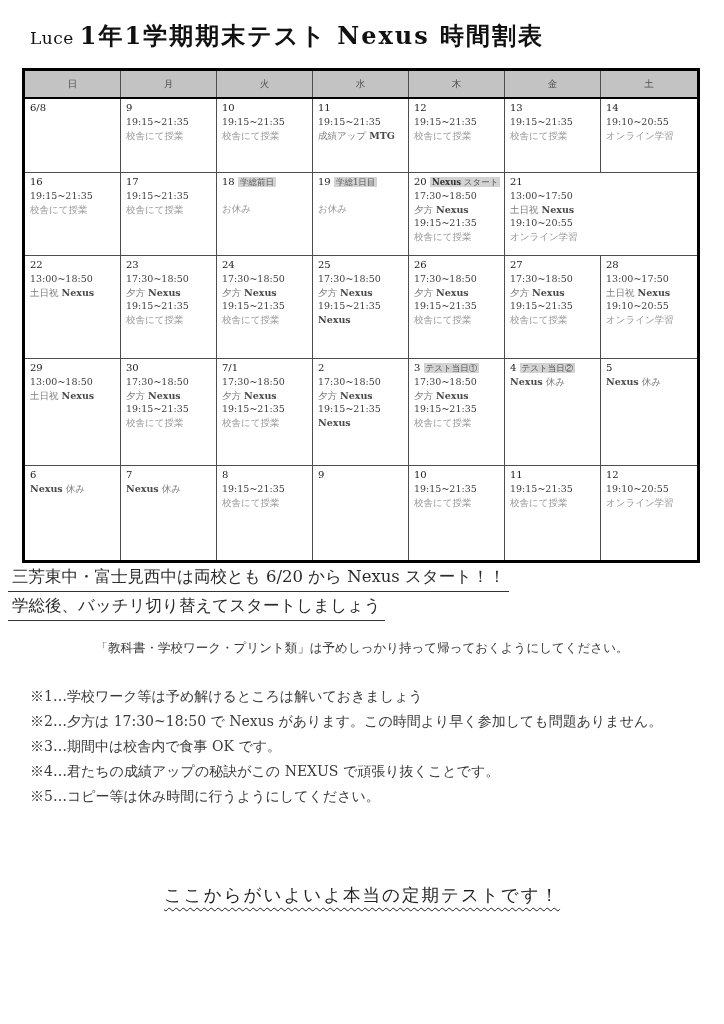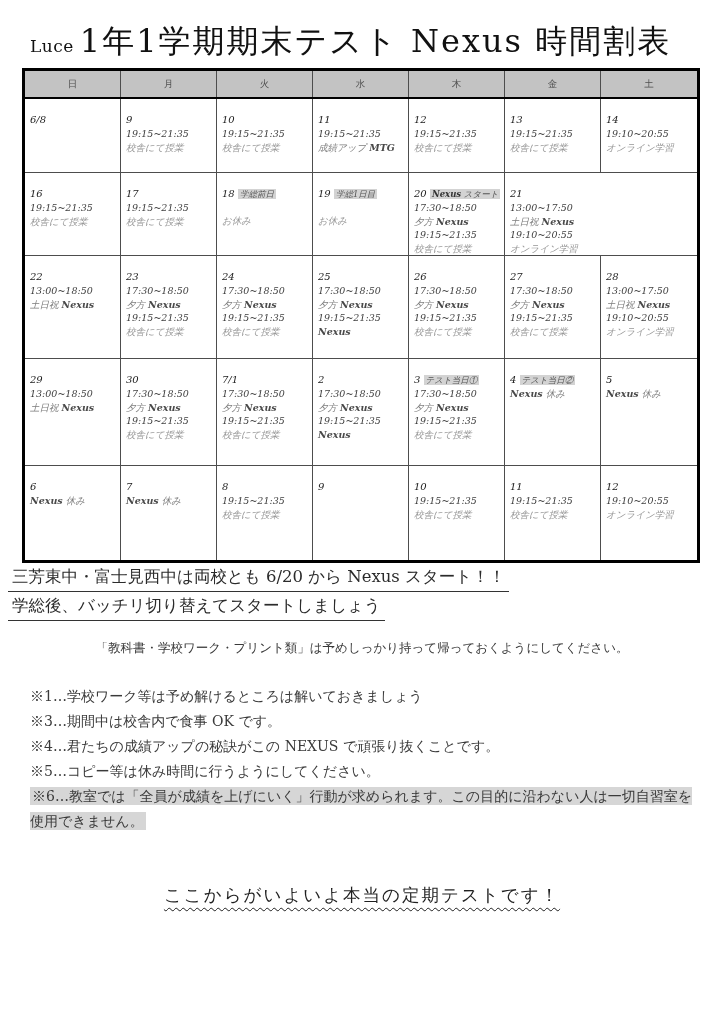--- a/index.html
+++ b/index.html
@@ -3,29 +3,29 @@
 <meta charset="utf-8">
 <style>
   html,body{margin:0;padding:0;background:#fff;}
   .page{
     position:relative;width:724px;height:1024px;background:#ffffff;overflow:hidden;
     font-family:"DejaVu Serif","Liberation Serif",serif;color:#222;
   }
   
   .title{position:absolute;top:20px;left:30px;white-space:nowrap;}
   .title .logo{font-size:17px;color:#111;letter-spacing:.5px;margin-right:6px;}
-  .title .title-text{font-size:32px;font-weight:400;color:#111;letter-spacing:2px;}
+  .title .title-text{font-size:24px;font-weight:700;color:#111;letter-spacing:2px;}
   
   .calendar{position:absolute;top:68px;left:22px;width:678px;border:3px solid #000;box-sizing:border-box;background:#fff;}
   .cal-head{display:grid;grid-template-columns:repeat(7,1fr);height:26px;background:#c3c3c3;border-bottom:2px solid #000;}
   .cal-head .hcell{display:flex;align-items:center;justify-content:center;font-size:9.5px;color:#4f4f4f;border-right:1px solid #4d4d4d;}
   .cal-head .hcell:last-child{border-right:none;}
   .cal-row{display:grid;grid-template-columns:repeat(7,1fr);border-bottom:1px solid #4d4d4d;}
   .cal-row:last-child{border-bottom:none;}
-  .cal-cell{border-right:1px solid #4d4d4d;padding:14px 4px 0 5px;overflow:hidden;box-sizing:border-box;font-style:italic;}
+  .cal-cell{border-right:1px solid #4d4d4d;padding:2px 4px 0 5px;overflow:hidden;box-sizing:border-box;}
   .cal-cell:last-child{border-right:none;}
   .day{font-size:10px;color:#1a1a1a;line-height:14px;white-space:nowrap;}
   .day .tag{font-size:8.5px;color:#555;background:#d3d3d3;padding:0 2px;}
   .ln{font-size:9.5px;line-height:13.5px;white-space:nowrap;}
   .ln.time{color:#3f3f3f;}
   .ln.mid{color:#7d7d7d;}
   .ln.desc{color:#979797;}
   .ln.spacer{height:13px;}
   .cal-cell b,.day b{font-weight:bold;color:#4a4a4a;}
   .day .tag b{color:#333;}
@@ -265,23 +265,23 @@
 
   <div class="banner">
     <div><span class="bline">三芳東中・富士見西中は両校とも 6/20 から Nexus スタート！！</span></div>
     <div><span class="bline">学総後、バッチリ切り替えてスタートしましょう</span></div>
   </div>
 
   <div class="reminder">「教科書・学校ワーク・プリント類」は予めしっかり持って帰っておくようにしてください。</div>
 
   <div class="notes">
       <div class="note"><span>※1…学校ワーク等は予め解けるところは解いておきましょう</span></div>
+      <div class="note"><span>※2…夕方は 17:30~18:50 で Nexus があります。この時間より早く参加しても問題ありません。</span></div>
       <div class="note"><span>※3…期間中は校舎内で食事 OK です。</span></div>
       <div class="note"><span>※4…君たちの成績アップの秘訣がこの NEXUS で頑張り抜くことです。</span></div>
       <div class="note"><span>※5…コピー等は休み時間に行うようにしてください。</span></div>
-      <div class="note"><span class="hl">※6…教室では「全員が成績を上げにいく」行動が求められます。この目的に沿わない人は一切自習室を使用できません。</span></div>
     </div>
 
   <div class="closing">
     <div><span class="cline">ここからがいよいよ本当の定期テストです！</span></div>
   </div>
 
 </div>
 
 </body></html>

